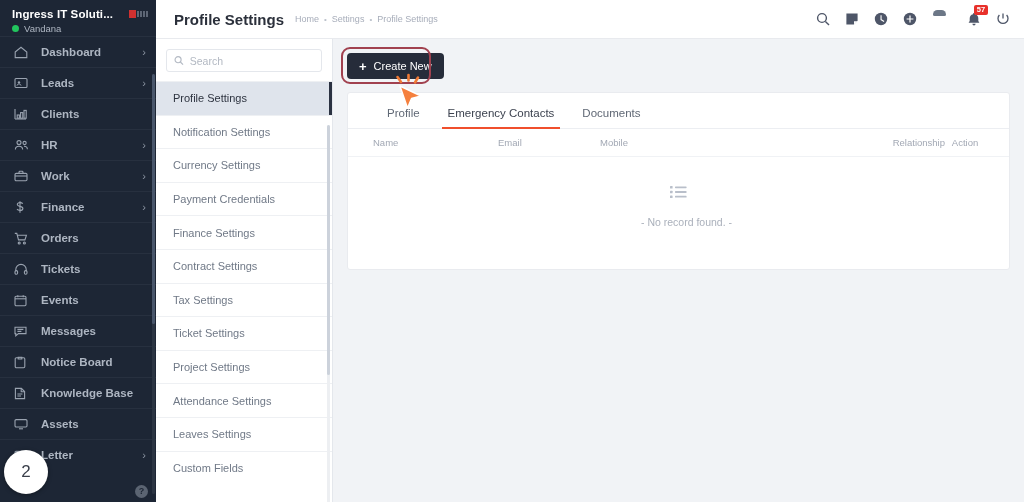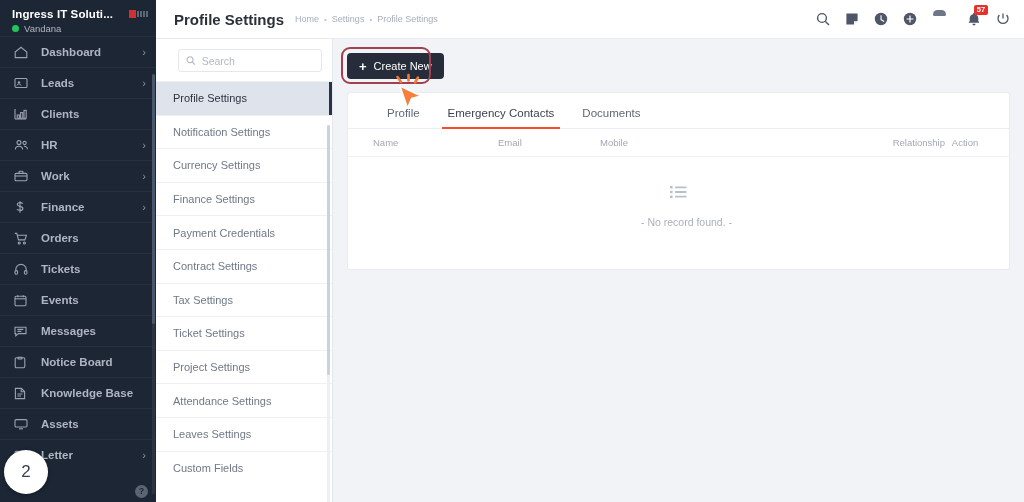--- a/index.html
+++ b/index.html
@@ -143,21 +143,21 @@
   .body-area { flex: 1 1 auto; display: flex; min-height: 0; }
 
   
   .settings-col {
     width: 177px; flex: 0 0 177px;
     background: #ffffff;
     border-right: 1px solid #e4e7ec;
     display: flex; flex-direction: column;
     position: relative;
   }
-  .search-wrap { padding: 10px 10px 9px 22px; }
+  .search-wrap { padding: 10px 10px 9px 10px; }
   .search-box {
     height: 23px; border: 1px solid #e4e7ec; border-radius: 3px;
     display: flex; align-items: center; padding: 0 7px; gap: 6px;
     background: #fff;
   }
   .search-box svg { color: #b4bac4; display:block; }
   .search-input {
     border: none; outline: none; font-size: 10.5px; color: #9aa1ad;
     font-family: "Liberation Sans", sans-serif;
     width: 100%; background: transparent;
@@ -522,24 +522,24 @@
           <div class="set-item active">
               <span>Profile Settings</span>
             </div>
           <div class="set-item">
               <span>Notification Settings</span>
             </div>
           <div class="set-item">
               <span>Currency Settings</span>
             </div>
           <div class="set-item">
+              <span>Payment Credentials</span>
+            </div>
+          <div class="set-item">
               <span>Finance Settings</span>
-            </div>
-          <div class="set-item">
-              <span>Payment Credentials</span>
             </div>
           <div class="set-item">
               <span>Contract Settings</span>
             </div>
           <div class="set-item">
               <span>Tax Settings</span>
             </div>
           <div class="set-item">
               <span>Ticket Settings</span>
             </div>

